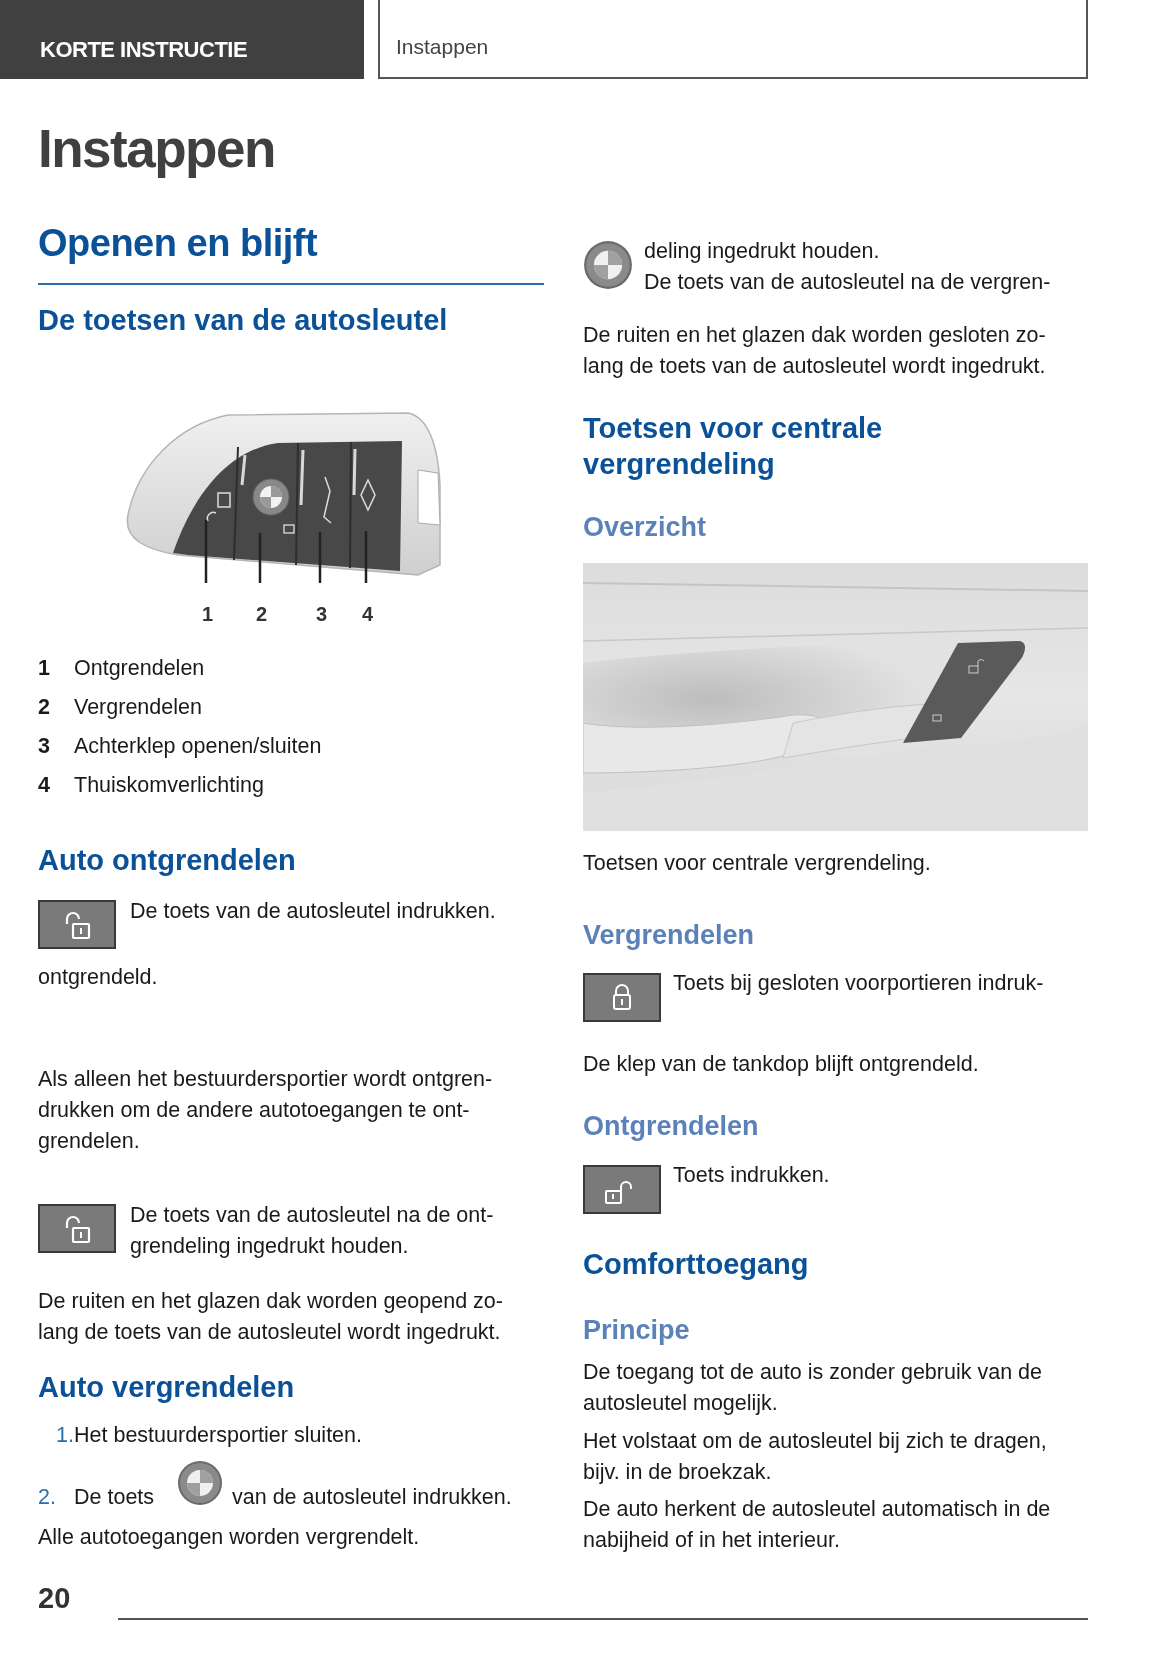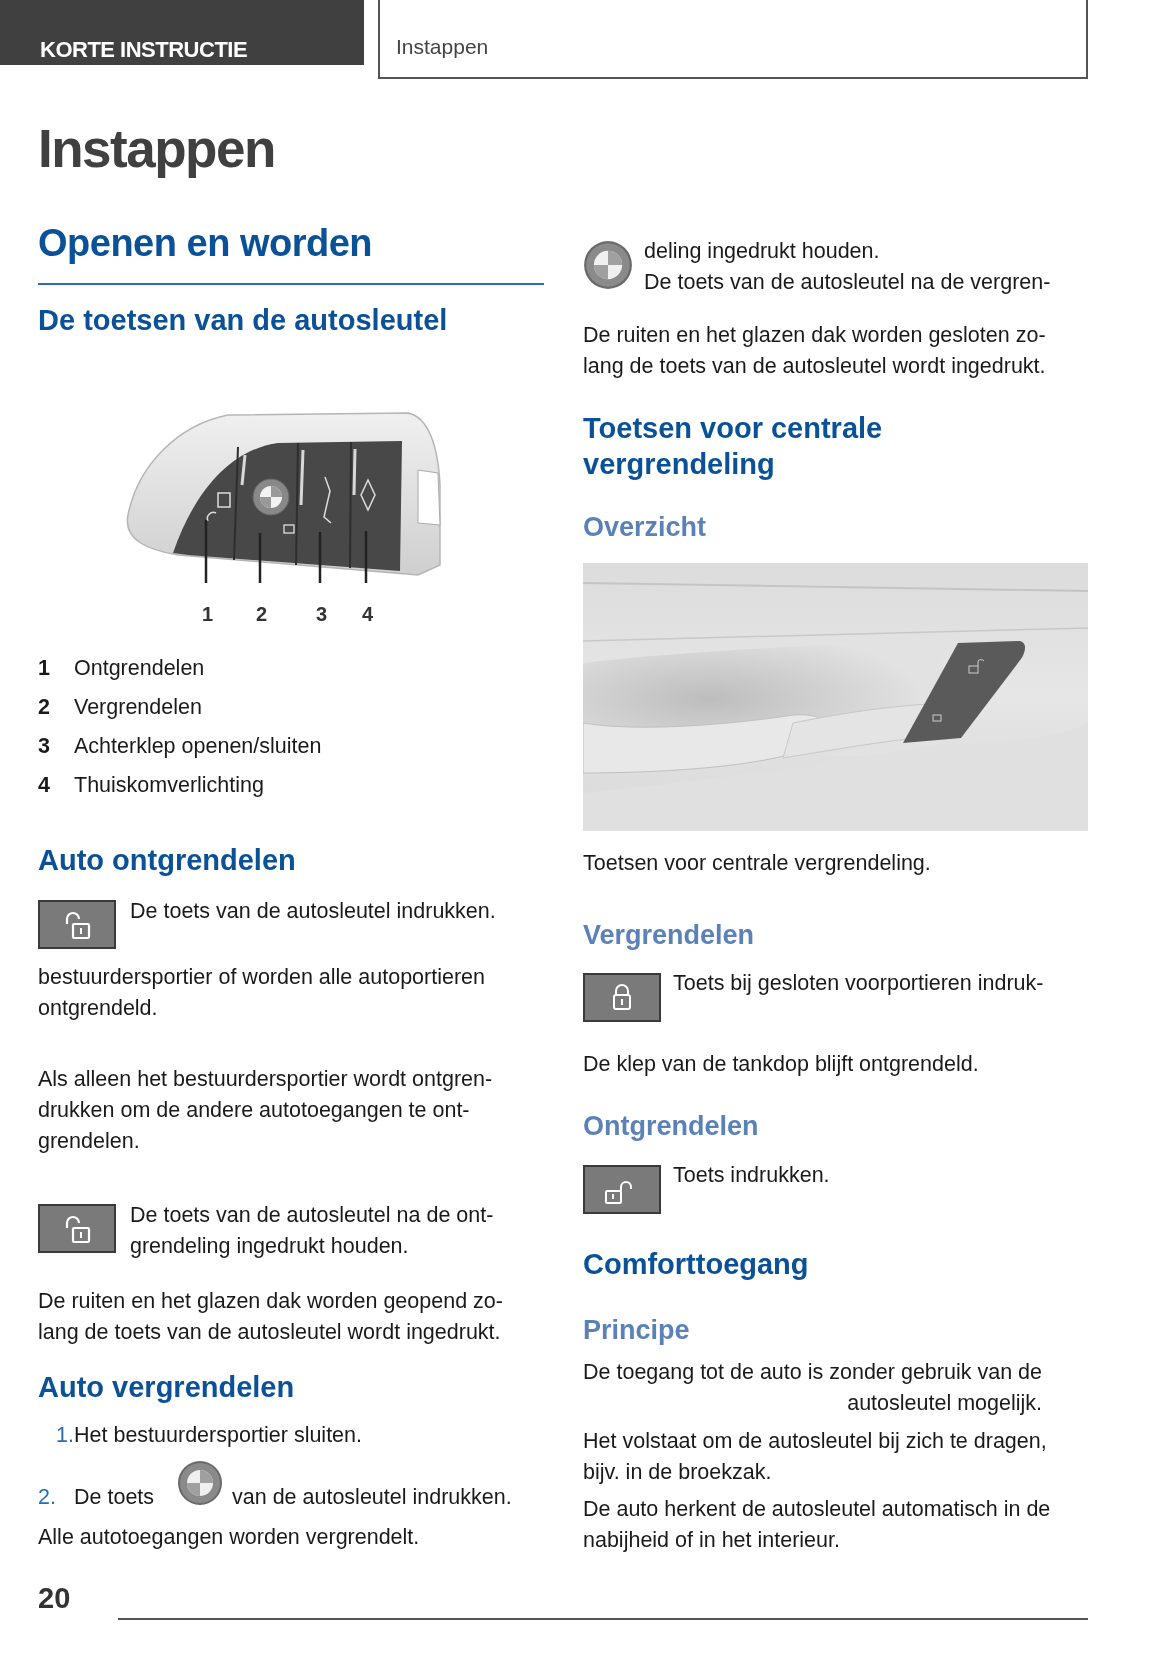--- a/index.html
+++ b/index.html
@@ -1,20 +1,20 @@
 <!DOCTYPE html>
 <html><head>
   <meta charset="utf-8">
   <style>
     * { box-sizing: border-box; margin: 0; padding: 0; }
     html, body { width: 1165px; height: 1653px; background: #ffffff; overflow: hidden; }
     body { position: relative; font-family: "Liberation Sans", sans-serif; color: #1a1a1a; }
 
     
-    .hdr-left { position: absolute; left: 0; top: 0; width: 364px; height: 65px; background: #404040; }
+    .hdr-left { position: absolute; left: 0; top: 0; width: 364px; height: 79px; background: #404040; }
     .hdr-left span { position: absolute; left: 40px; top: 37px; color: #ffffff; font-weight: bold; font-size: 22px; letter-spacing: -0.5px; }
     .hdr-right { position: absolute; left: 378px; top: -2px; width: 710px; height: 81px; border: 2px solid #555555; border-top: none; background: #fff; }
     .hdr-right span { position: absolute; left: 16px; top: 37px; color: #444444; font-size: 21px; }
 
     .page-title { position: absolute; left: 38px; top: 118px; font-size: 53px; font-weight: bold; color: #404040; letter-spacing: -1.5px; }
 
     .h1 { position: absolute; font-size: 38px; font-weight: bold; color: #0a5197; letter-spacing: -0.5px; }
     .h1-rule { position: absolute; left: 38px; top: 283px; width: 506px; height: 2px; background: #2a6db0; }
     .h2 { position: absolute; font-size: 29px; font-weight: bold; color: #0a5197; line-height: 36px; }
     .h3 { position: absolute; font-size: 27px; font-weight: bold; color: #5b82b8; }
@@ -41,21 +41,21 @@
 
 <div class="hdr-left">
   <span>KORTE INSTRUCTIE</span>
 </div>
 <div class="hdr-right">
   <span>Instappen</span>
 </div>
 
 <div class="page-title">Instappen</div>
 
-<div class="h1" style="left:38px; top:222px;">Openen en worden</div>
+<div class="h1" style="left:38px; top:222px;">Openen en blijft</div>
 <div class="h1-rule"></div>
 
 <div class="h2" style="left:38px; top:302px;">De toetsen van de autosleutel</div>
 
 <div class="photo-key">
   <svg width="340" height="190" viewBox="0 0 340 190">
     <defs>
       <linearGradient id="shell" x1="0" y1="0" x2="0" y2="1">
         <stop offset="0" stop-color="#f0f0f0"></stop>
         <stop offset="1" stop-color="#cfcfcf"></stop>
@@ -106,21 +106,20 @@
 <div class="btn-icon" style="left:38px; top:900px;">
   <svg width="74" height="45">
       <path d="M27,22 L27,17 a6,6 0 0 1 12,0" fill="none" stroke="#fff" stroke-width="2.2"></path>
       <rect x="33" y="22" width="16" height="14" fill="none" stroke="#fff" stroke-width="2.2" rx="1"></rect>
       <rect x="40" y="26" width="2" height="6" fill="#fff"></rect>
     </svg>
 </div>
 <div class="p" style="left:130px; top:896px;">De toets van de autosleutel indrukken.</div>
 
 <div class="p" style="left:38px; top:962px;">
-    <div>bestuurdersportier of worden alle autoportieren</div>
     <div>ontgrendeld.</div>
 </div>
 <div class="p" style="left:38px; top:1064px;">
   <div>Als alleen het bestuurdersportier wordt ontgren-</div>
     <div>drukken om de andere autotoegangen te ont-</div>
     <div>grendelen.</div>
 </div>
 
 <div class="btn-icon" style="left:38px; top:1204px;">
   <svg width="74" height="45">
@@ -237,21 +236,21 @@
       <rect x="27" y="27" width="2" height="5" fill="#fff"></rect>
       <path d="M36,24 L36,20 a5,5 0 0 1 10,0 L46,22" fill="none" stroke="#fff" stroke-width="2"></path>
     </svg>
 </div>
 <div class="p" style="left:673px; top:1160px;">Toets indrukken.</div>
 
 <div class="h2" style="left:583px; top:1246px;">Comforttoegang</div>
 
 <div class="h3" style="left:583px; top:1315px;">Principe</div>
 
-<div class="p" style="left:583px; top:1357px;text-align:right;">
+<div class="p" style="left:583px; top:1357px;">
   <div>De toegang tot de auto is zonder gebruik van de</div>
     <div>autosleutel mogelijk.</div>
 </div>
 <div class="p" style="left:583px; top:1426px;">
   <div>Het volstaat om de autosleutel bij zich te dragen,</div>
     <div>bijv. in de broekzak.</div>
 </div>
 <div class="p" style="left:583px; top:1494px;">
   <div>De auto herkent de autosleutel automatisch in de</div>
     <div>nabijheid of in het interieur.</div>

